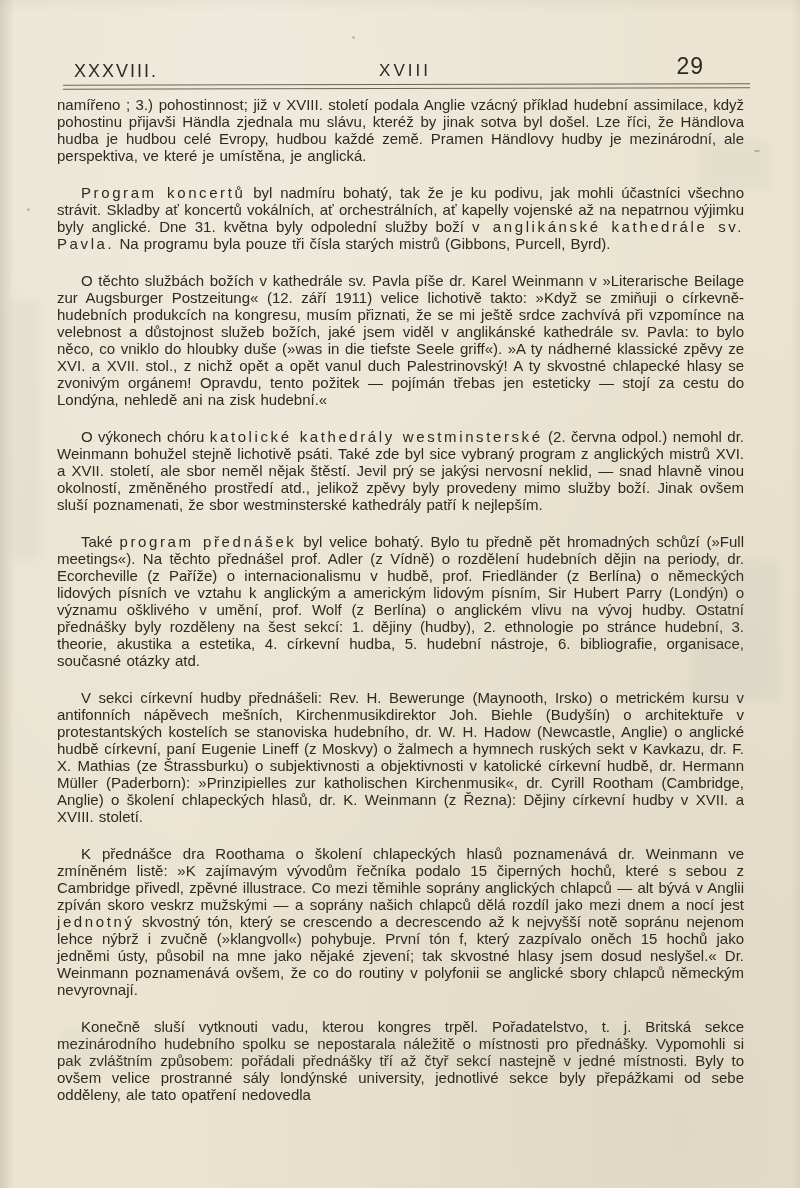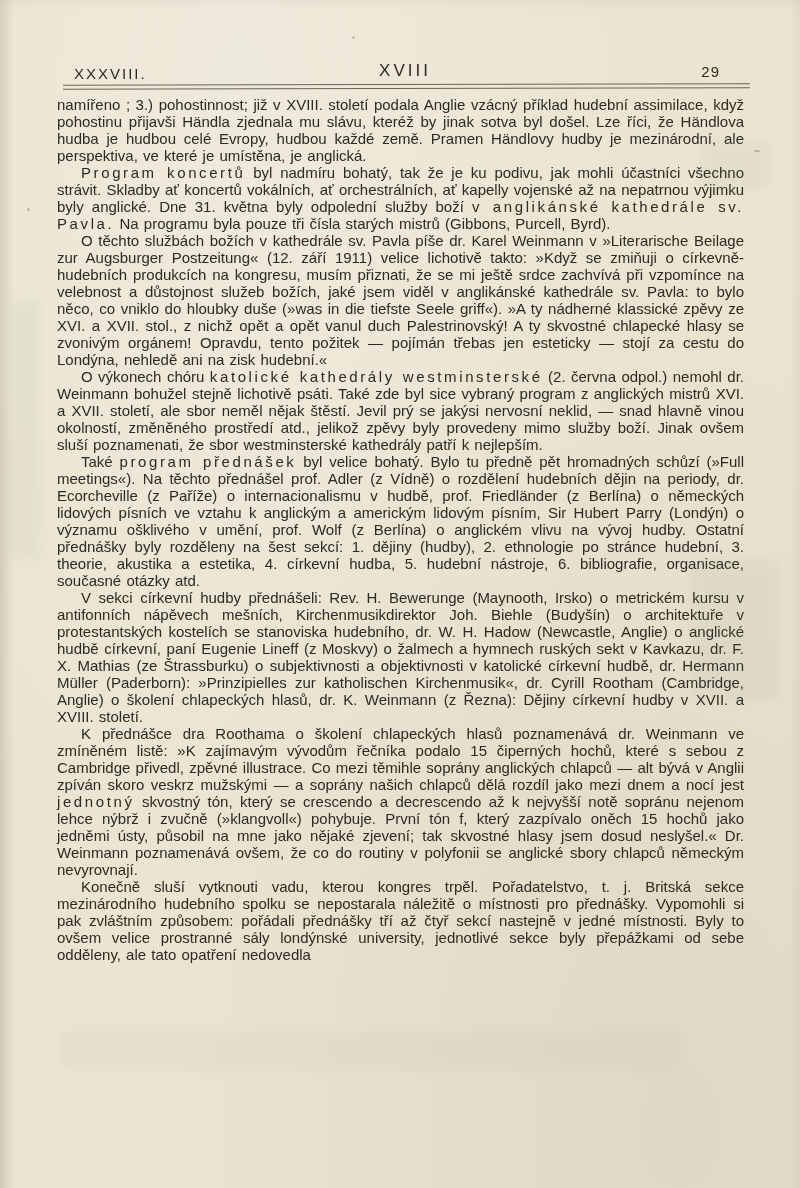--- a/index.html
+++ b/index.html
@@ -13,43 +13,43 @@
       linear-gradient(270deg, rgba(110,100,80,0.08), rgba(110,100,80,0) 10px),
       linear-gradient(180deg, rgba(110,100,80,0.06), rgba(110,100,80,0) 12px),
       var(--paper,#eae4d1);
     color:var(--ink,#2e2a23);
   }
   .header{
     position:absolute;top:58px;left:62px;right:52px;height:24px;
   }
   .folio{
     position:absolute;left:12px;bottom:0;
-    font-size:15px;letter-spacing:2px;
+    font-size:18px;letter-spacing:2px;
   }
   .journal-title{
     position:absolute;left:50%;transform:translateX(-50%);bottom:1px;
     font-size:17px;letter-spacing:3px;
   }
   .page-number{
-    position:absolute;right:28px;bottom:2px;
-    font-size:15px;letter-spacing:1px;
+    position:absolute;right:44px;bottom:2px;
+    font-size:23px;letter-spacing:1px;
   }
   .header-rule{
     position:absolute;top:84px;left:63px;right:50px;height:3px;
     border-top:1.4px solid var(--rule,#6b6557);
     border-bottom:1px solid var(--rule,#6b6557);
     transform:rotate(-0.12deg);
   }
   .article{
     position:absolute;top:96px;left:57px;width:687px;
     font-size:15px;line-height:17px;text-align:justify;
     word-spacing:1px;
   }
   .article p{margin:0;padding:0;}
-  .article p.indent{text-indent:24px;}
+  .article p.indent{text-indent:24px;margin-top:20px;}
   .spaced{letter-spacing:2.6px;}
   .bleed{
     position:absolute;filter:blur(4px);opacity:0.07;
     background:var(--bleed,#8f9a80);border-radius:6px;
     pointer-events:none;
   }
   .speck{
     position:absolute;background:#55503f;border-radius:50%;
     pointer-events:none;
   }

